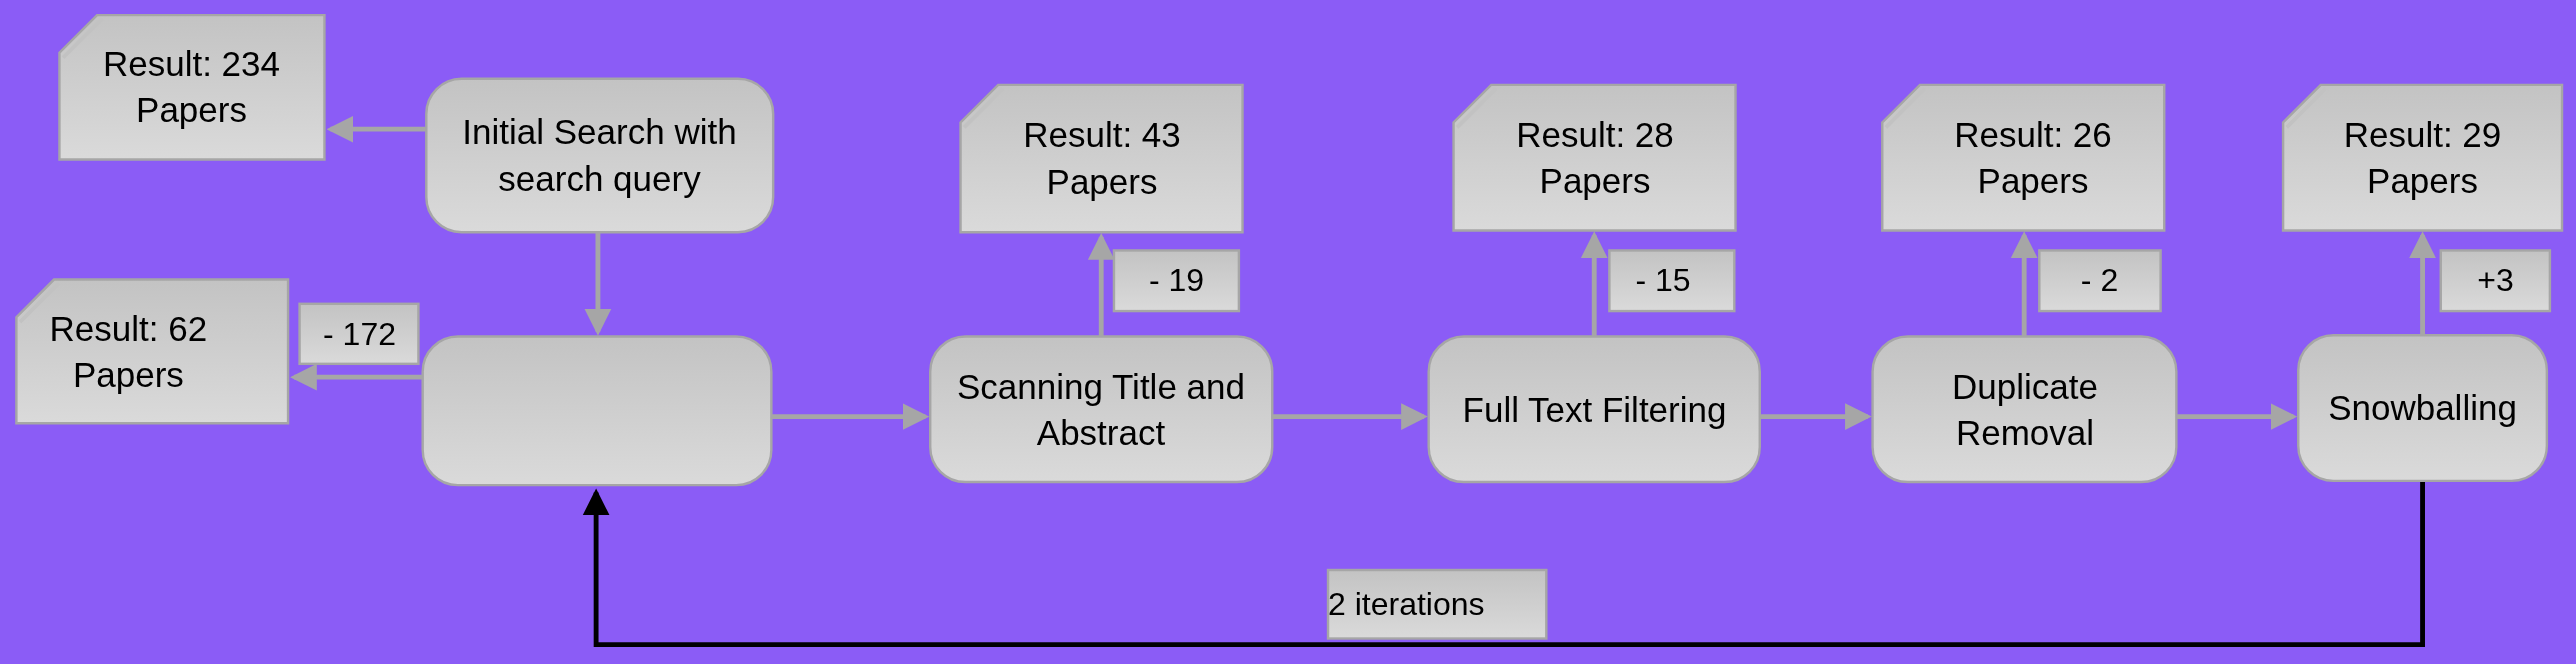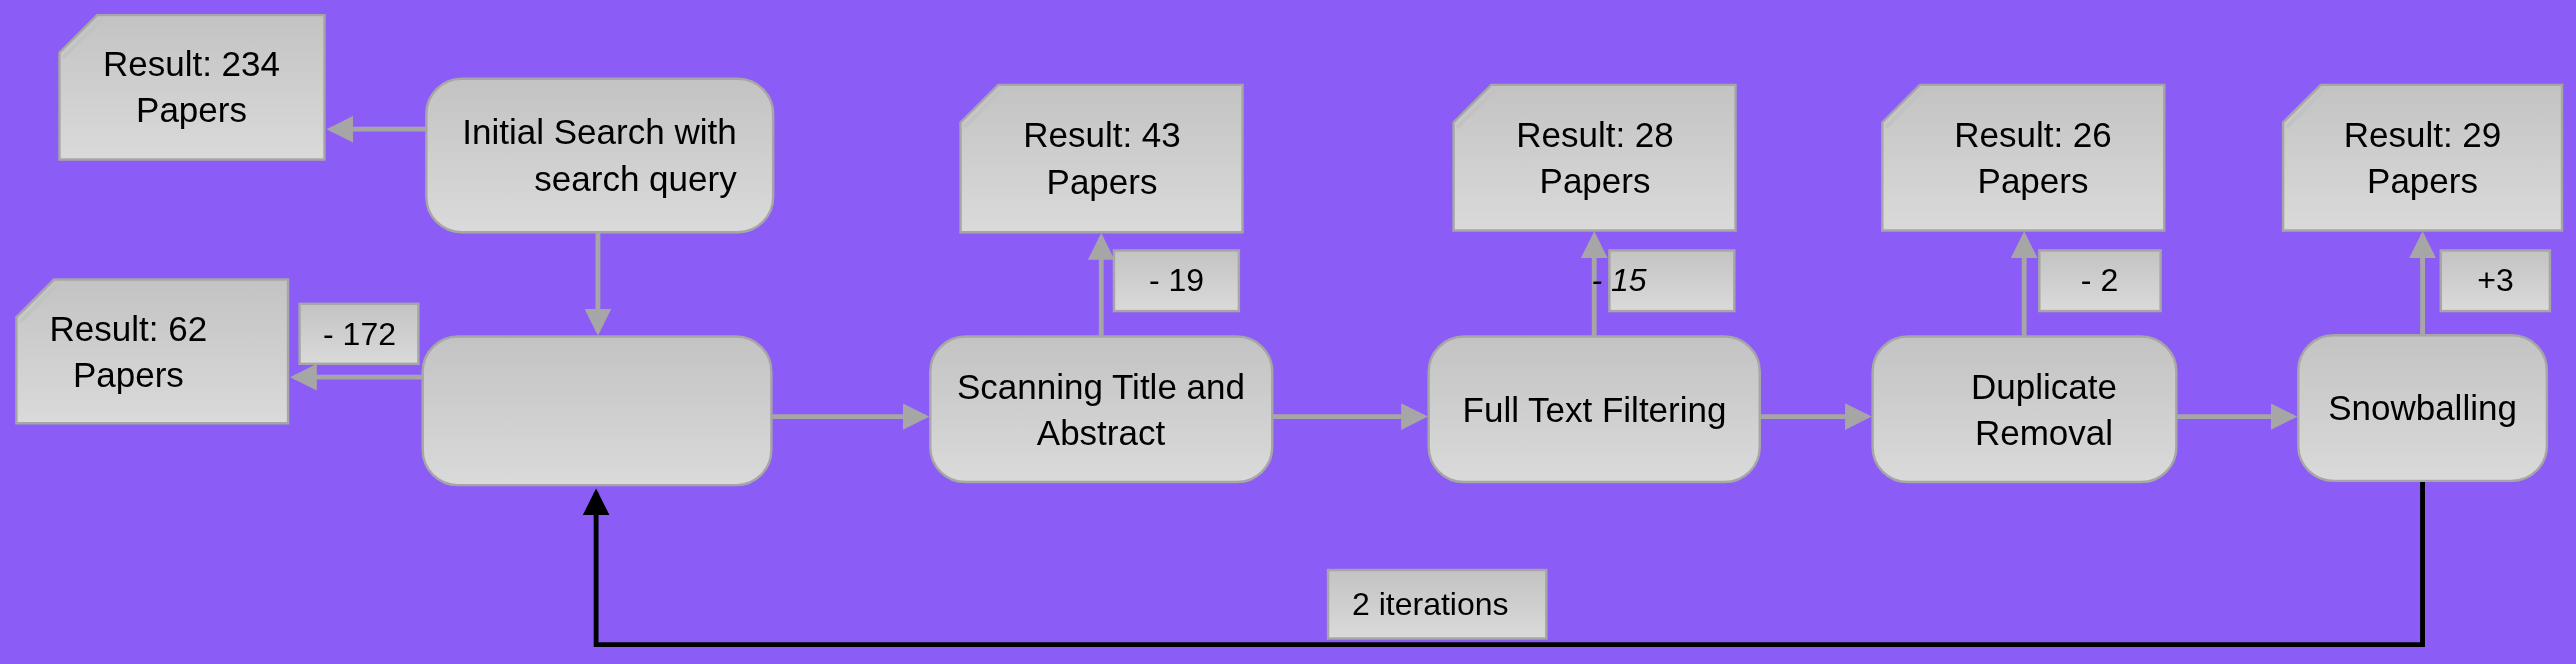--- a/index.html
+++ b/index.html
@@ -25,21 +25,20 @@
     white-space: pre-line;
     color: #000000;
     font-size: 35px;
     line-height: 1.32;
     pointer-events: none;
   }
   .lbl.small { font-size: 32px; }
   .lbl.left {
     justify-content: flex-start;
     text-align: center;
-    padding-left: 24px;
     box-sizing: border-box;
   }
 </style>
 </head>
 <body>
 
 <div class="canvas">
 
   <svg class="diagram-layer" viewBox="0 0 4248 1095">
     <defs>
@@ -99,50 +98,50 @@
     <rect x="2654" y="413" width="206" height="100" fill="url(#boxGrad)" stroke="#a6a6a6" stroke-width="4"></rect>
     <rect x="3363" y="413" width="200" height="100" fill="url(#boxGrad)" stroke="#a6a6a6" stroke-width="4"></rect>
     <rect x="4025" y="413" width="180" height="100" fill="url(#boxGrad)" stroke="#a6a6a6" stroke-width="4"></rect>
 
     <rect x="2190" y="940" width="360" height="113" fill="url(#boxGrad)" stroke="#a6a6a6" stroke-width="4"></rect>
   </svg>
 
   <div class="lbl" style="left:59px; top:15px; width:265px; height:144px;">Result: 234
 Papers</div>
 
-  <div class="lbl" style="left:426px; top:79px; width:347px; height:153px;text-align:right;">Initial Search with
+  <div class="lbl" style="left:426px; top:79px; width:347px; height:153px;">Initial Search with
 search query</div>
 
   <div class="lbl" style="left:16.4px; top:280px; width:224px; height:144px;">Result: 62
 Papers</div>
 
   <div class="lbl small" style="left:300px; top:304px; width:119px; height:60px;">- 172</div>
 
 
   <div class="lbl" style="left:961px; top:85px; width:282px; height:147px;">Result: 43
 Papers</div>
 
   <div class="lbl small" style="left:1114px; top:250px; width:125px; height:61px;">- 19</div>
 
   <div class="lbl" style="left:930px; top:337px; width:342px; height:146px;">Scanning Title and
 Abstract</div>
 
   <div class="lbl" style="left:1454px; top:85px; width:282px; height:146px;">Result: 28
 Papers</div>
 
-  <div class="lbl small" style="left:1548px; top:250px; width:142px; height:61px;font-style:italic;">- 15</div>
+  <div class="lbl small" style="left:1592px; top:250px; width:142px; height:61px;">- 15</div>
 
   <div class="lbl" style="left:1429px; top:337px; width:331px; height:146px;">Full Text Filtering</div>
 
   <div class="lbl" style="left:1882px; top:85px; width:282px; height:146px;padding-left:10px;">Result: 26
 Papers</div>
 
   <div class="lbl small" style="left:2039px; top:250px; width:121px; height:61px;">- 2</div>
 
-  <div class="lbl" style="left:1873px; top:337px; width:304px; height:146px;padding-left:19px;">Duplicate
+  <div class="lbl" style="left:1873px; top:337px; width:304px; height:146px;">Duplicate
 Removal</div>
 
   <div class="lbl" style="left:2283px; top:85px; width:279px; height:146px;">Result: 29
 Papers</div>
 
   <div class="lbl small" style="left:2441px; top:250px; width:109px; height:61px;">+3</div>
 
   <div class="lbl" style="left:2298px; top:335px; width:249px; height:146px;text-align:right;">Snowballing</div>
 
   <div class="lbl small left" style="left:1328px; top:570px; width:218px; height:69px;">2 iterations</div>

